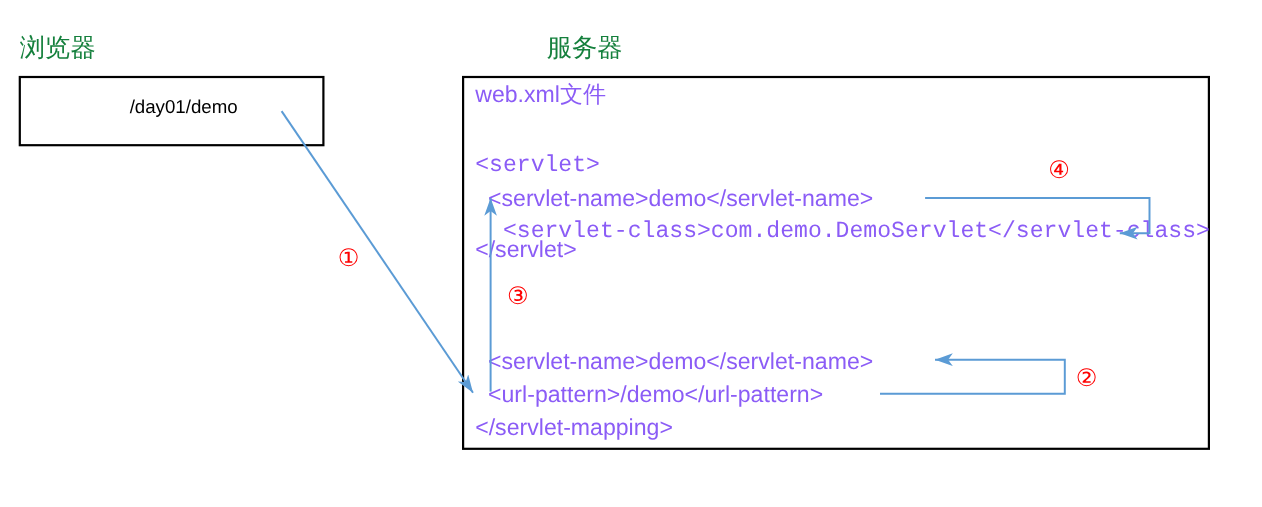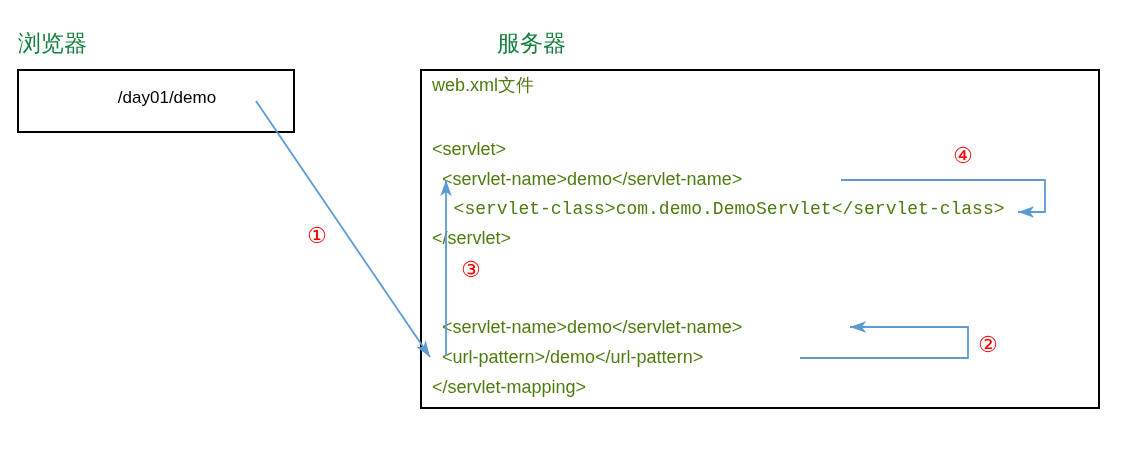--- a/index.html
+++ b/index.html
@@ -36,22 +36,22 @@
     height: 64px;
   }
   #server-box {
     left: 420px;
     top: 69px;
     width: 680px;
     height: 340px;
   }
   .code-line {
     position: absolute;
-    color: #4d7c0f;
-    font-size: 18px;
+    color: #8b5cf6;
+    font-size: 21px;
     line-height: 1;
     white-space: pre;
     font-family: "Liberation Sans", sans-serif;
   }
   #browser-url {
     position: absolute;
     left: 17px;
     top: 89px;
     width: 300px;
     text-align: center;
@@ -87,27 +87,27 @@
 
   <div class="label-red" style="left:475px; top:32px;margin-left:22px;">服务器</div>
 
   <div class="box" id="browser-box"></div>
   <div id="browser-url">/day01/demo</div>
 
   <div class="box" id="server-box"></div>
 
   <div class="code-line" style="left:432px; top:76px;">web.xml文件</div>
 
-  <div class="code-line" style="left:432px; top:140px;">&lt;servlet&gt;</div>
+  <div class="code-line" style="left:432px; top:140px;font-family:Liberation Mono, monospace;">&lt;servlet&gt;</div>
 
   <div class="code-line" style="left:432px; top:170px;">  &lt;servlet-name&gt;demo&lt;/servlet-name&gt;</div>
 
   <div class="code-line" style="left:432px; top:200px;font-family:Liberation Mono, monospace;">  &lt;servlet-class&gt;com.demo.DemoServlet&lt;/servlet-class&gt;</div>
 
-  <div class="code-line" style="left:432px; top:229px;text-align:center;">&lt;/servlet&gt;</div>
+  <div class="code-line" style="left:432px; top:217px;text-align:center;">&lt;/servlet&gt;</div>
 
 
   <div class="code-line" style="left:432px; top:318px;">  &lt;servlet-name&gt;demo&lt;/servlet-name&gt;</div>
 
   <div class="code-line" style="left:432px; top:378px;">&lt;/servlet-mapping&gt;</div>
 
   <div class="code-line" style="left:432px; top:348px;">  &lt;url-pattern&gt;/demo&lt;/url-pattern&gt;</div>
 
   <svg class="overlay" viewBox="0 0 1147 461" xmlns="http://www.w3.org/2000/svg">
     <defs>

